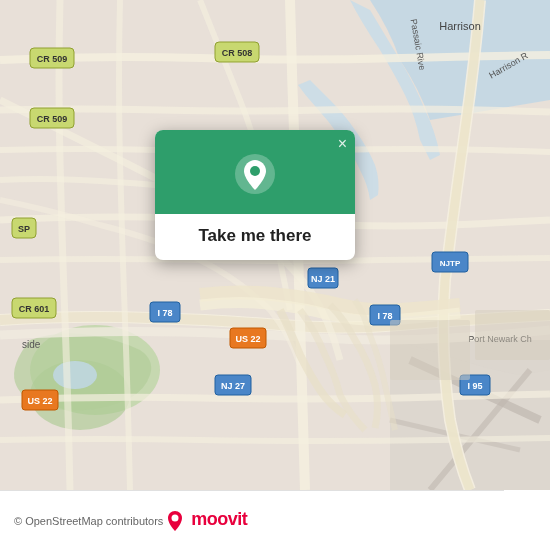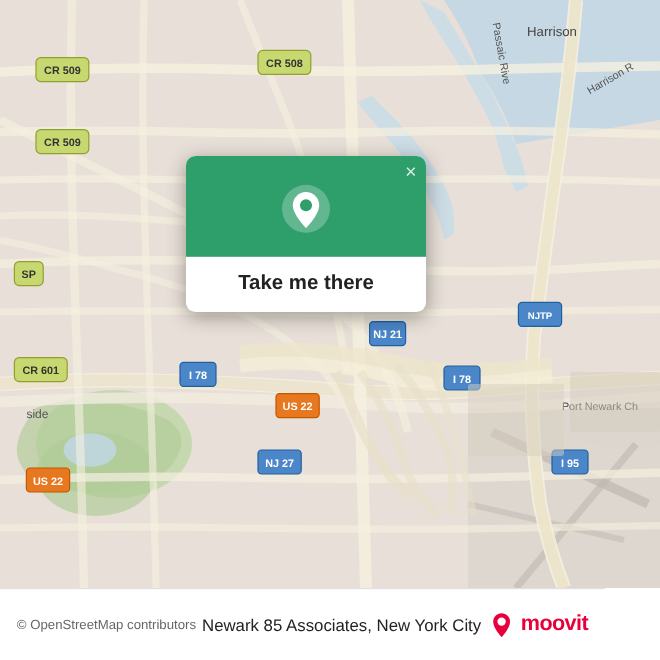--- a/index.html
+++ b/index.html
@@ -245,21 +245,20 @@
         <path d="M22 8 C16 8 11 13 11 19 C11 27 22 38 22 38 C22 38 33 27 33 19 C33 13 28 8 22 8 Z" fill="white"></path>
         <circle cx="22" cy="19" r="5" fill="#2e9e6b"></circle>
       </svg>
     </div>
     <div id="popup-label">Take me there</div>
   </div>
 </div>
 
 <div id="bottom-bar">
   <span id="copyright">© OpenStreetMap contributors</span>
-  <span id="location-title">Newark 85 Associates, New York City</span>
   <div id="moovit-logo">
     <svg class="moovit-icon" viewBox="0 0 24 24" xmlns="http://www.w3.org/2000/svg">
       <path d="M12 2 C8 2 5 5 5 9 C5 15 12 22 12 22 C12 22 19 15 19 9 C19 5 16 2 12 2 Z" fill="#e8003d"></path>
       <circle cx="12" cy="9" r="3.5" fill="white"></circle>
     </svg>
     <span id="moovit-text">moovit</span>
   </div>
 </div>
 
 </body></html>

